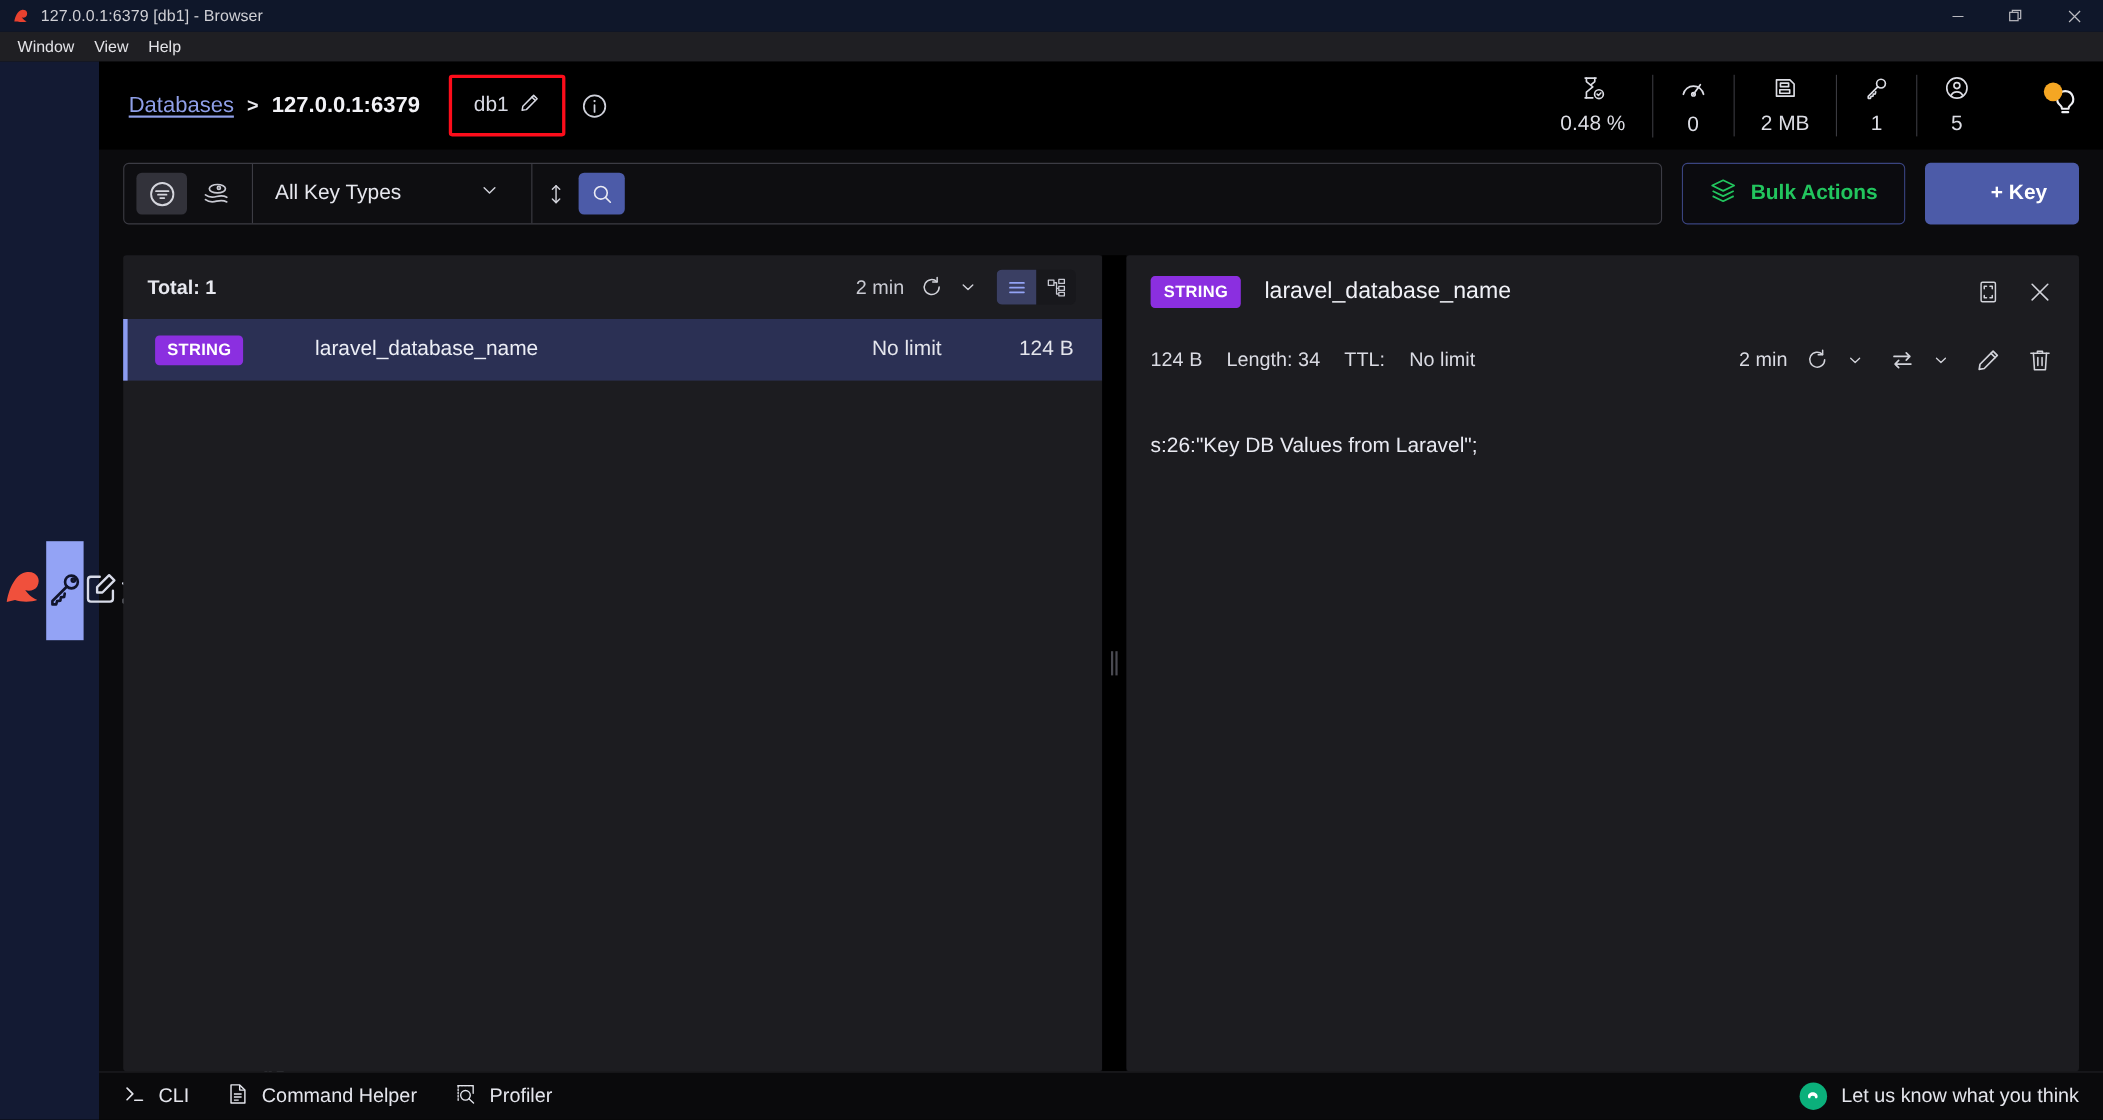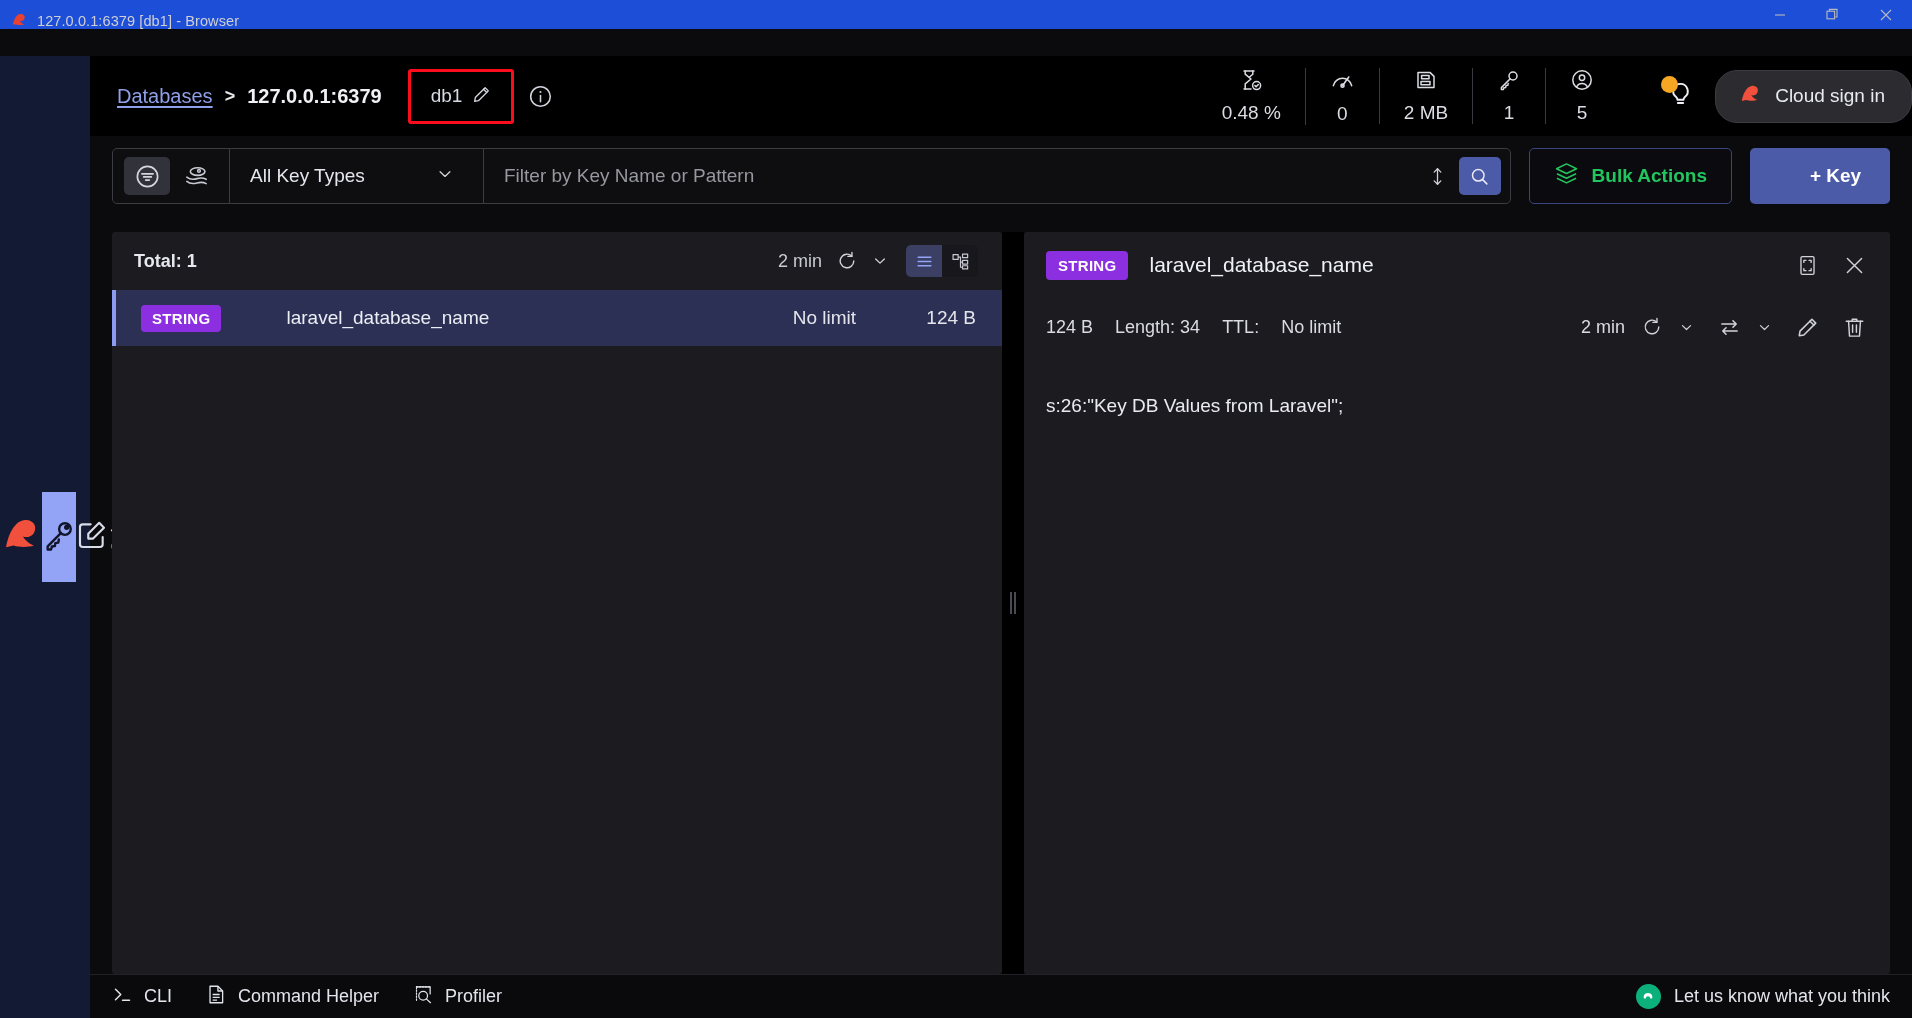--- a/index.html
+++ b/index.html
@@ -8,21 +8,21 @@
     background: #000;
     font-family: "Liberation Sans", sans-serif;
     overflow: hidden;
     -webkit-font-smoothing: antialiased;
   }
   .app { position: relative; width: 1912px; height: 1018px; background: #0b0b0d; }
 
   
   .titlebar {
     position: absolute; top: 0; left: 0; width: 1912px; height: 29px;
-    background: #1d4ed8; display: flex; align-items: flex-end;
+    background: #0f172a; display: flex; align-items: center;
   }
   .titlebar-icon { width: 18px; height: 18px; margin-left: 10px; margin-right: 9px; flex: none; }
   .titlebar-title { font-size: 14.5px; color: #cfcfd4; letter-spacing: .1px; }
   .win-btns { position: absolute; right: 0; top: 0; height: 29px; display: flex; }
   .win-btn {
     width: 53px; height: 29px; display: flex; align-items: center; justify-content: center;
     color: #b9b9bf;
   }
   .win-btn svg { display: block; }
 
@@ -240,20 +240,25 @@
         </svg>
       </div>
       <div class="win-btn">
         <svg width="12" height="12" viewBox="0 0 12 12">
             <path d="M1 1 L11 11 M11 1 L1 11" stroke="#b9b9bf" stroke-width="1.1"></path>
           </svg>
       </div>
     </div>
   </div>
 
+  <div class="menubar">
+    <div class="menu-item">Window</div>
+    <div class="menu-item">View</div>
+    <div class="menu-item">Help</div>
+  </div>
 
   <div class="rail">
     <div class="rail-logo">
       <span>
         <svg width="42" height="42" viewBox="0 0 24 24">
           <path d="M3.5 19 C4.6 12.2 8 4.6 13.4 3.6 c5.2-1 8.2 3.2 6 7.2 -1.1 2-4.2 3-6.3 2 2.1 3.1 4.1 4.2 6.3 5.2 -3.2 1.1-8.4 1.1-11.6 0 z" fill="#f0503c"></path>
         </svg>
       </span>
     </div>
     <div class="rail-item active">
@@ -418,28 +423,20 @@
 
     <div class="bulb-wrap">
       <span class="bulb-dot"></span>
       <span>
         <svg width="29" height="29" viewBox="0 0 24 24" fill="none" stroke="#f0f1f6" stroke-width="1.6" stroke-linecap="round" stroke-linejoin="round">
           <path d="M12 3.2 a6 6 0 0 0-3.6 10.8 c0.8 0.7 1.1 1.4 1.1 2.4 h5 c0-1 0.3-1.7 1.1-2.4 A6 6 0 0 0 12 3.2z"></path>
           <path d="M9.8 19 h4.4"></path>
         </svg>
       </span>
     </div>
-    <div class="cloud-btn">
-      <span>
-        <svg width="24" height="24" viewBox="0 0 24 24">
-          <path d="M3.8 19 C4.9 12.4 8.2 5 13.4 4 c5-1 7.9 3.1 5.8 7 -1 2-4 3-6 2 2 3 3.9 4.1 6 5 -3.1 1.1-8.1 1.1-11.2 0 z" fill="#f0503c"></path>
-        </svg>
-      </span>
-      <span>Cloud sign in</span>
-    </div>
   </div>
 
   <div class="toolbar">
     <div class="filter-group">
       <div class="icon-toggle on">
         <svg width="27" height="27" viewBox="0 0 24 24" fill="none" stroke="currentColor" stroke-width="1.5" stroke-linecap="round">
           <circle cx="12" cy="12" r="9"></circle>
           <path d="M7 9.6 h10 M8.6 12.4 h6.8 M10.4 15.2 h3.2"></path>
         </svg>
       </div>
@@ -454,21 +451,20 @@
       <div class="vdiv"></div>
       <div class="keytype-select">
         <span>All Key Types</span>
         <span>
           <svg width="18" height="18" viewBox="0 0 24 24" fill="none" stroke="#cfd0d8" stroke-width="1.8" stroke-linecap="round" stroke-linejoin="round">
             <path d="M5.5 9 L12 15.2 L18.5 9"></path>
           </svg>
         </span>
       </div>
       <div class="vdiv"></div>
-      <input class="filter-input" type="text" placeholder="Filter by Key Name or Pattern" style="">
       <div class="sort-btn">
         <svg width="21" height="21" viewBox="0 0 24 24" fill="none" stroke="currentColor" stroke-width="1.5" stroke-linecap="round" stroke-linejoin="round">
           <path d="M12 3.2 V20.8"></path>
           <path d="M8.2 7 L12 3.2 L15.8 7"></path>
           <path d="M8.2 17 L12 20.8 L15.8 17"></path>
         </svg>
       </div>
       <div class="search-btn">
         <svg width="21" height="21" viewBox="0 0 24 24" fill="none" stroke="currentColor" stroke-width="1.7" stroke-linecap="round">
           <circle cx="10.6" cy="10.6" r="6.6"></circle>

